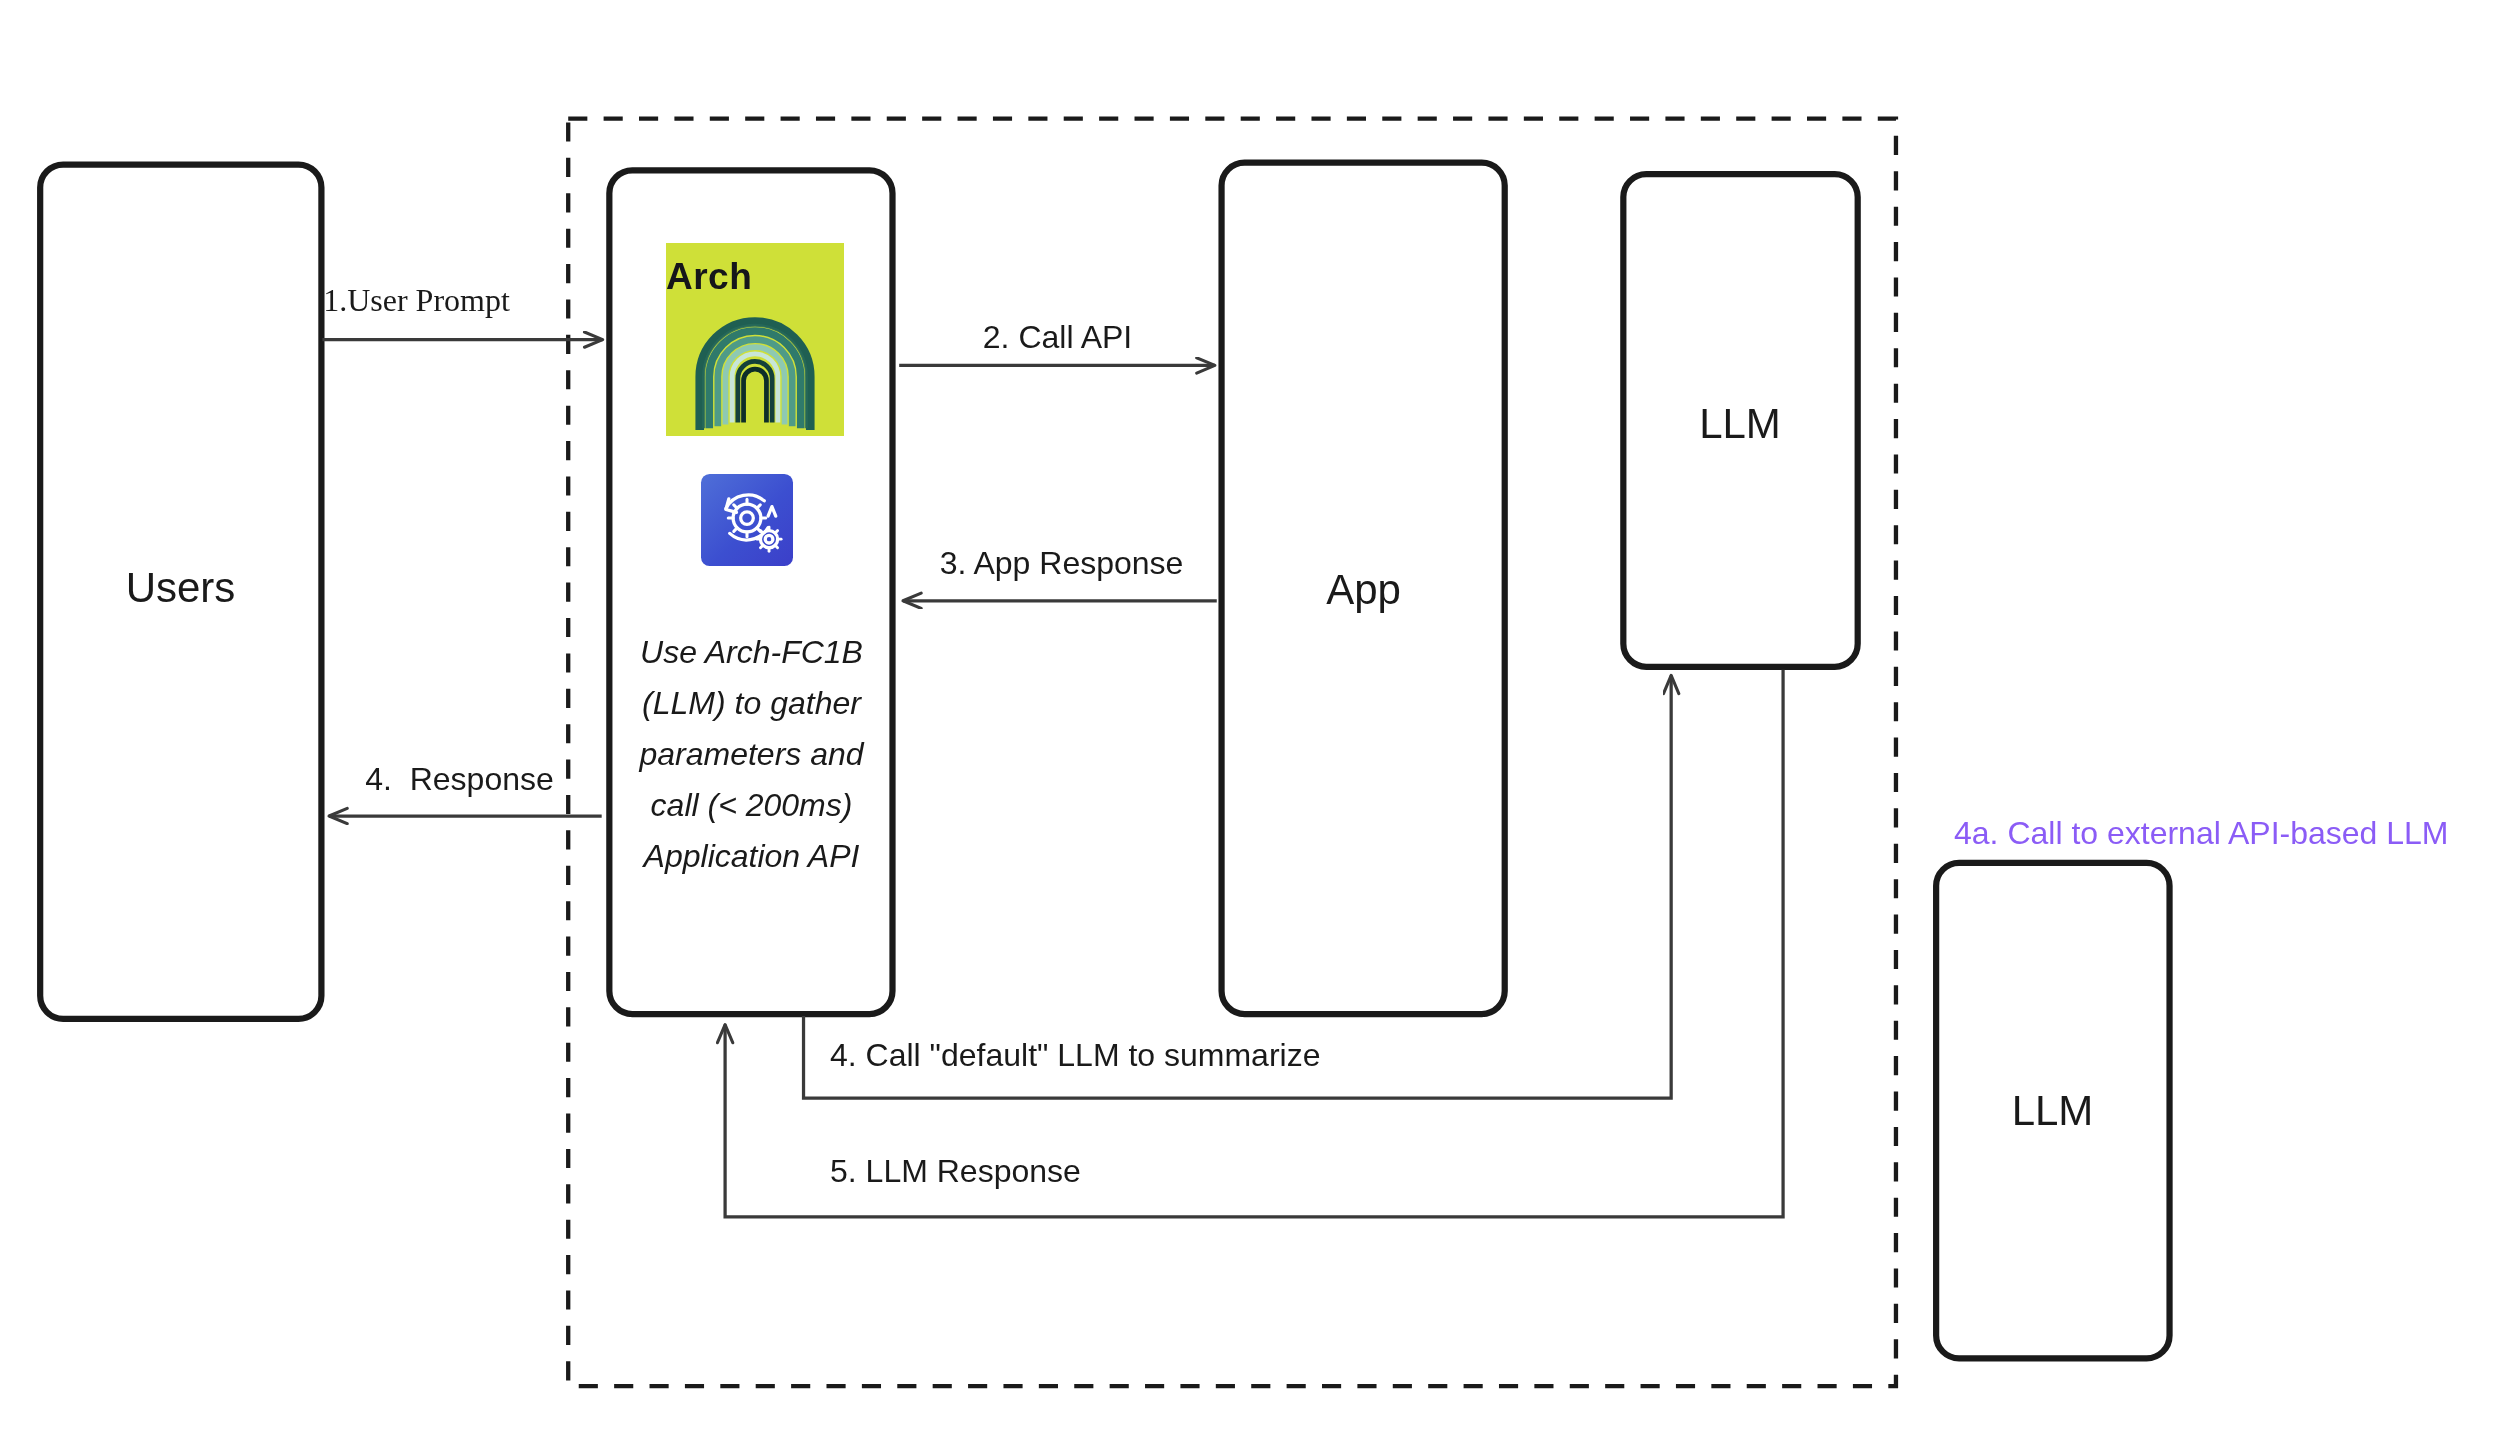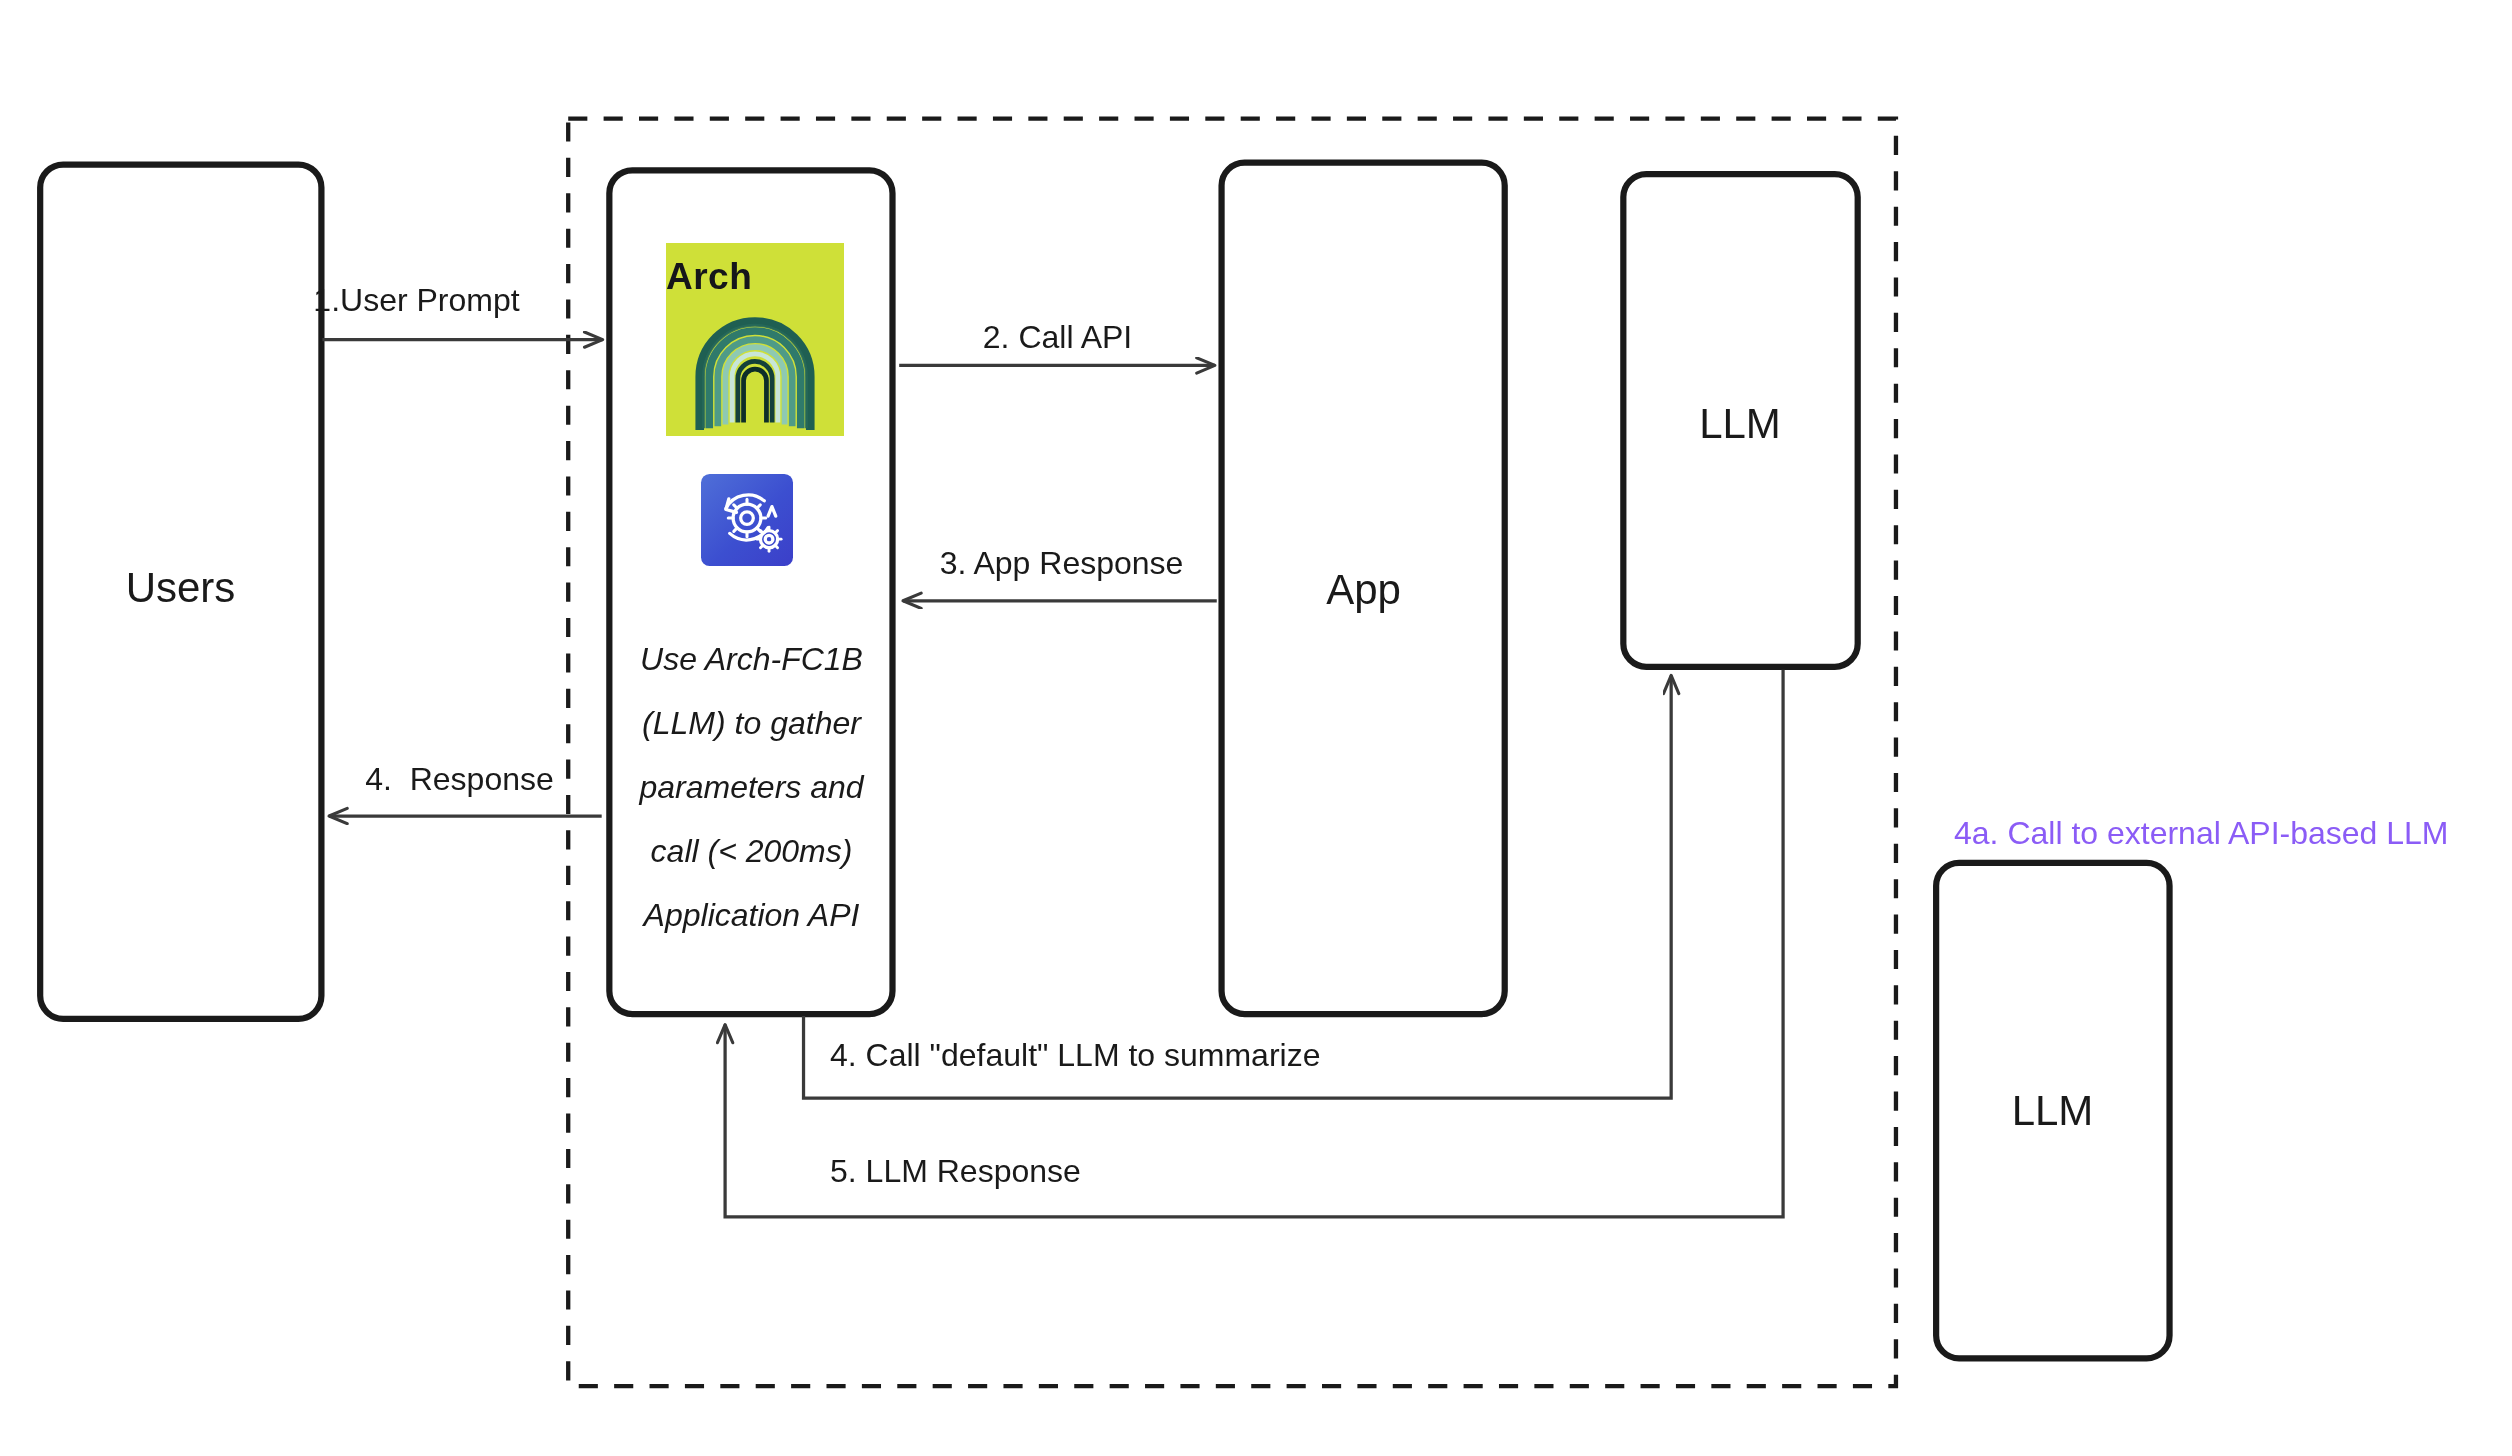--- a/index.html
+++ b/index.html
@@ -120,23 +120,23 @@
             <path d="M-6.4 -6.4 L-8.9 -8.9"></path>
               <path d="M6.4 -6.4 L8.9 -8.9"></path>
             <path d="M-6.4 6.4 L-8.9 8.9"></path>
               <path d="M6.4 6.4 L8.9 8.9"></path>
           </g>
         </g>
       </g>
     </svg>
   </div>
 
-  <div class="italic-note" style="left:629px;top:627px;width:245px;font-size:32px;line-height:64px;">Use Arch-FC1B (LLM) to gather parameters and call (&lt; 200ms) Application API</div>
+  <div class="italic-note" style="left:629px;top:627px;width:245px;font-size:32px;line-height:51px;">Use Arch-FC1B (LLM) to gather parameters and call (&lt; 200ms) Application API</div>
 
-  <div class="edge-label" style="left:273px;top:282px;width:287px;font-size:32px;">1.User Prompt</div>
+  <div class="edge-label" style="left:273px;top:282px;width:287px;font-size:32px;font-family:Liberation Serif, serif;">1.User Prompt</div>
 
   <div class="edge-label" style="left:914px;top:319px;width:287px;font-size:32px;">2. Call API</div>
 
   <div class="edge-label" style="left:918px;top:545px;width:287px;font-size:32px;">3. App Response</div>
 
   <div class="edge-label" style="left:830px;top:1037px;width:631px;text-align:left;font-size:32px;">4. Call "default" LLM to summarize</div>
 
   <div class="edge-label" style="left:830px;top:1153px;width:478px;text-align:left;font-size:32px;">5. LLM Response</div>
 
   <div class="edge-label" style="left:316px;top:761px;width:287px;font-size:32px;">4.  Response</div>

